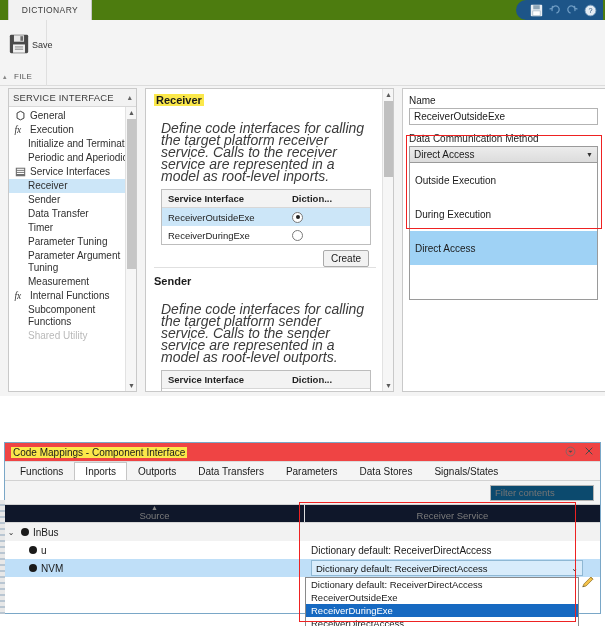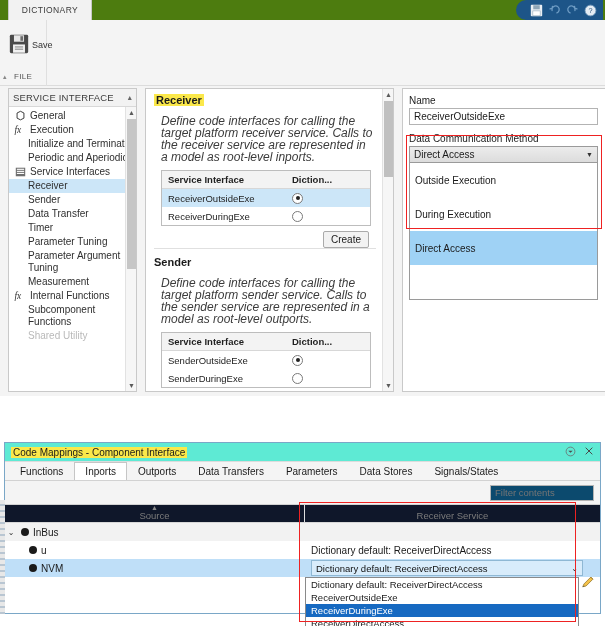--- a/index.html
+++ b/index.html
@@ -110,22 +110,22 @@
   
   #center-body {
     position: absolute; left: 0; top: 0; width: 238px; height: 302px;
     overflow: hidden; padding: 5px 8px 0 8px;
   }
   .sec-title {
     font-size: 11px; font-weight: bold; color: #1a1a1a; display: inline-block;
   }
   .sec-title.hl { background: #fbe84a; padding: 0 2px; }
   .sec-desc {
-    font-style: italic; font-size: 12px; color: #3b3b3b;
-    line-height: 12px; margin: 9px 0 0 7px; width: 212px;
+    font-style: italic; font-size: 14px; color: #3b3b3b;
+    line-height: 12px; margin: 16px 0 0 7px; width: 212px;
   }
   .svc-table {
     margin: 7px 0 0 7px; width: 210px;
     border: 1px solid #bdbdbd; background: #fff;
   }
   .svc-head {
     display: flex; height: 18px; background: #f3f3f3;
     border-bottom: 1px solid #d7d7d7;
     font-size: 9.5px; font-weight: bold; color: #1f1f1f;
   }
@@ -191,21 +191,21 @@
   }
   .combo-opt.selected { background: #9fd2f5; }
   .combo-opt.blank { height: 11px; }
 
   
   #bottom-window {
     position: absolute; left: 4px; top: 442px; width: 597px; height: 172px;
     background: #ffffff; border: 1px solid #7aa7c7;
   }
   #bw-title {
-    height: 19px; background: #5eead4; border-bottom: 1px solid #dcdcdc;
+    height: 19px; background: #ef4444; border-bottom: 1px solid #dcdcdc;
     display: flex; align-items: center; padding: 0 6px;
   }
   #bw-title-text {
     background: #fbe84a; font-size: 10px; color: #1a1a1a; padding: 0 2px;
   }
   #bw-title-icons { margin-left: auto; display: flex; align-items: center; gap: 8px; }
   #bw-tabs {
     height: 19px; background: #f4f4f4; border-bottom: 1px solid #d2d2d2;
     display: flex; align-items: flex-end; padding-left: 4px;
   }

